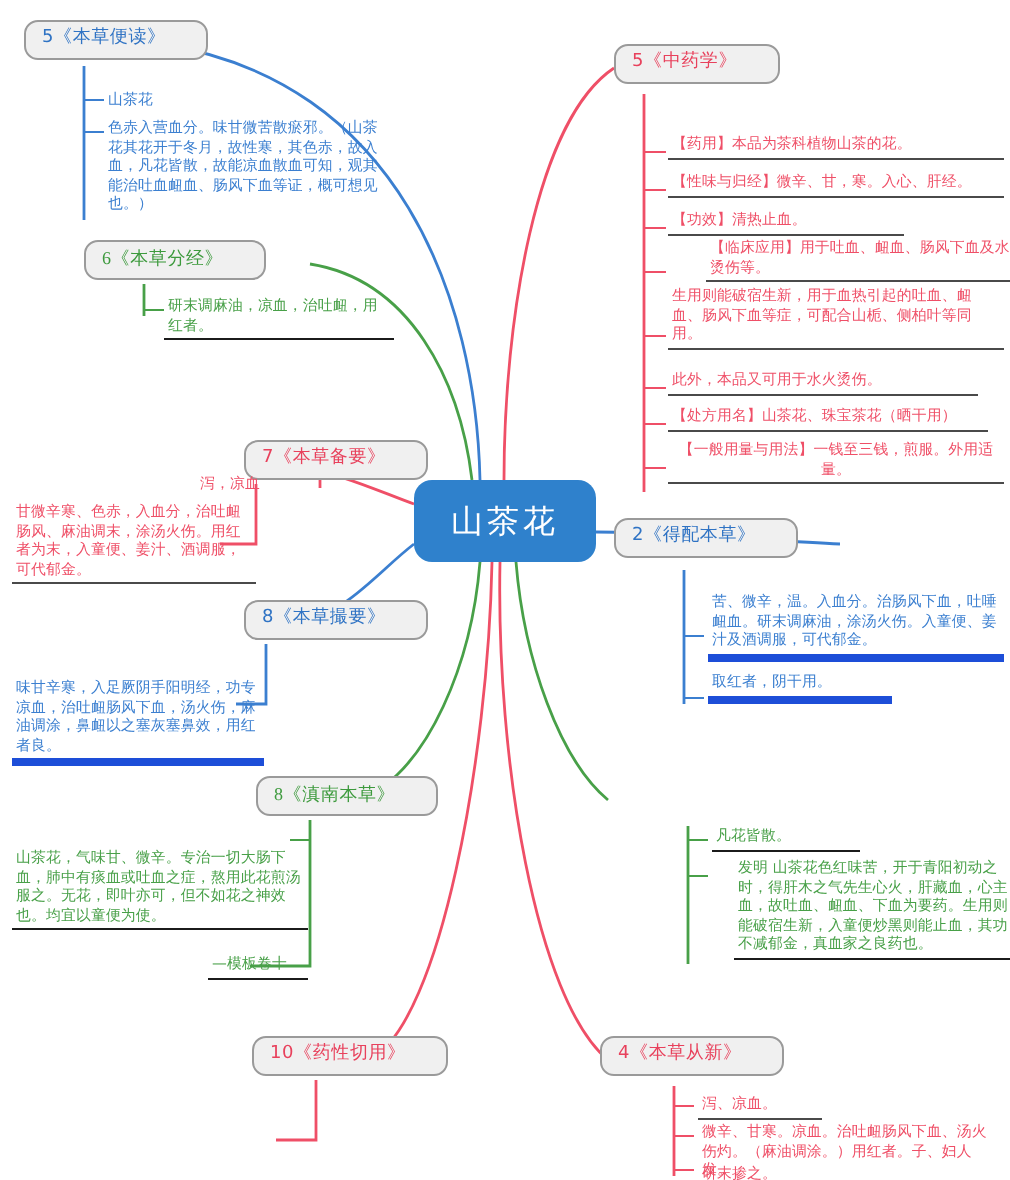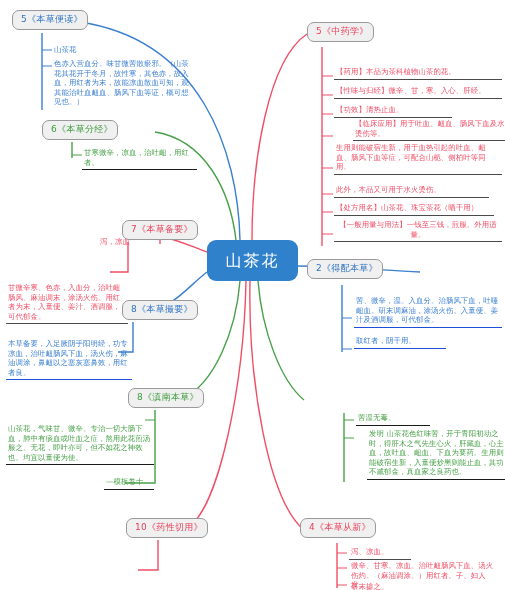--- a/index.html
+++ b/index.html
@@ -13,29 +13,29 @@
   }
   #canvas{position:absolute;left:0;top:0;width:505px;height:590px;}
   #links{position:absolute;left:0;top:0;width:505px;height:590px;pointer-events:none;}
 
   .node{
     position:absolute;
     box-sizing:border-box;
     background:#f0f0f0;
     border:1px solid #9a9a9a;
     border-radius:7px;
-    padding:3px 4px 4px 8px;
+    padding:3px 20px 4px 8px;
     font-size:9px;
     line-height:11px;
     white-space:nowrap;
     letter-spacing:.3px;
   }
   .node.red{color:#e8415c;}
   .node.blue{color:#2f73c4;}
-  .node.green{color:#3d9a3d;}
+  .node.green{color:#3d9a3d;font-family:Liberation Serif, serif;}
 
   .center{
     position:absolute;
     left:207px;top:240px;
     width:91px;height:41px;
     background:#2f81cc;
     border:none;
     border-radius:9px;
     color:#ffffff;
     font-size:16px;
@@ -50,21 +50,21 @@
     box-sizing:border-box;
     font-size:7.4px;
     line-height:9.6px;
     letter-spacing:.1px;
     padding:1px 2px 2px 2px;
   }
   .leaf.red{color:#ef4f67;}
   .leaf.blue{color:#3b7fd0;}
   .leaf.green{color:#48a048;}
   .leaf.rule-red{border-bottom:1px solid #4a4a4a;}
-  .leaf.rule-blue{border-bottom:1px solid #1d4ed8;}
+  .leaf.rule-blue{border-bottom:4px solid #1d4ed8;}
   .leaf.rule-green{border-bottom:1px solid #1b1b1b;}
   .leaf.norule{border-bottom:none;}
 </style>
 </head>
 <body>
 
 <div id="canvas">
 
   <svg id="links" viewBox="0 0 505 590" xmlns="http://www.w3.org/2000/svg">
 
@@ -137,34 +137,34 @@
   <div class="leaf red rule-red" style="left:334px;top:104px;width:118px;">【功效】清热止血。</div>
   <div class="leaf red rule-red" style="left:353px;top:118px;width:168px;">【临床应用】用于吐血、衄血、肠风下血及水火烫伤等。</div>
   <div class="leaf red rule-red" style="left:334px;top:142px;width:168px;">生用则能破宿生新，用于血热引起的吐血、衄血、肠风下血等症，可配合山栀、侧柏叶等同用。</div>
   <div class="leaf red rule-red" style="left:334px;top:184px;width:155px;">此外，本品又可用于水火烫伤。</div>
   <div class="leaf red rule-red" style="left:334px;top:202px;width:160px;">【处方用名】山茶花、珠宝茶花（晒干用）</div>
   <div class="leaf red rule-red" style="left:334px;top:219px;width:168px;text-align:center;">【一般用量与用法】一钱至三钱，煎服。外用适量。</div>
 
   <div class="leaf blue rule-blue" style="left:354px;top:295px;width:148px;">苦、微辛，温。入血分。治肠风下血，吐唾衄血。研末调麻油，涂汤火伤。入童便、姜汁及酒调服，可代郁金。</div>
   <div class="leaf blue rule-blue" style="left:354px;top:335px;width:92px;">取红者，阴干用。</div>
 
-  <div class="leaf green rule-green" style="left:356px;top:412px;width:74px;">苦温无毒。</div>
+  <div class="leaf green rule-green" style="left:356px;top:412px;width:74px;">凡花皆散。</div>
   <div class="leaf green rule-green" style="left:367px;top:428px;width:146px;">发明 山茶花色红味苦，开于青阳初动之时，得肝木之气先生心火，肝藏血，心主血，故吐血、衄血、下血为要药。生用则能破宿生新，入童便炒黑则能止血，其功不减郁金，真血家之良药也。</div>
 
   <div class="leaf red rule-red" style="left:349px;top:546px;width:62px;">泻、凉血。</div>
   <div class="leaf red rule-red" style="left:349px;top:560px;width:152px;">微辛、甘寒。凉血。治吐衄肠风下血、汤火伤灼。（麻油调涂。）用红者。子、妇人发。</div>
   <div class="leaf red rule-red" style="left:349px;top:581px;width:66px;">研末掺之。</div>
 
   <div class="leaf blue norule" style="left:52px;top:44px;width:60px;">山茶花</div>
-  <div class="leaf blue norule" style="left:52px;top:58px;width:145px;">色赤入营血分。味甘微苦散瘀邪。（山茶花其花开于冬月，故性寒，其色赤，故入血，用红者为末，故能凉血散血可知，观其能治吐血衄血、肠风下血等证，概可想见也。）</div>
+  <div class="leaf blue norule" style="left:52px;top:58px;width:145px;">色赤入营血分。味甘微苦散瘀邪。（山茶花其花开于冬月，故性寒，其色赤，故入血，凡花皆散，故能凉血散血可知，观其能治吐血衄血、肠风下血等证，概可想见也。）</div>
 
-  <div class="leaf green rule-green" style="left:82px;top:147px;width:115px;">甘寒微辛，凉血，治吐衄，用红者。</div>
+  <div class="leaf green rule-green" style="left:82px;top:147px;width:115px;">研末调麻油，凉血，治吐衄，用红者。</div>
 
   <div class="leaf red norule" style="left:88px;top:236px;width:44px;text-align:right;">泻，凉血</div>
-  <div class="leaf red rule-red" style="left:6px;top:250px;width:122px;margin-top:32px;">甘微辛寒、色赤，入血分，治吐衄肠风、麻油调末，涂汤火伤。用红者为末，入童便、姜汁、酒调服，可代郁金。</div>
+  <div class="leaf red rule-red" style="left:6px;top:250px;width:122px;">甘微辛寒、色赤，入血分，治吐衄肠风、麻油调末，涂汤火伤。用红者为末，入童便、姜汁、酒调服，可代郁金。</div>
 
-  <div class="leaf blue rule-blue" style="left:6px;top:338px;width:126px;">本草备要，入足厥阴手阳明经，功专凉血，治吐衄肠风下血，汤火伤，麻油调涂，鼻衄以之塞灰塞鼻效，用红者良。</div>
+  <div class="leaf blue rule-blue" style="left:6px;top:338px;width:126px;">味甘辛寒，入足厥阴手阳明经，功专凉血，治吐衄肠风下血，汤火伤，麻油调涂，鼻衄以之塞灰塞鼻效，用红者良。</div>
 
   <div class="leaf green rule-green" style="left:6px;top:423px;width:148px;">山茶花，气味甘、微辛。专治一切大肠下血，肺中有痰血或吐血之症，熬用此花煎汤服之。无花，即叶亦可，但不如花之神效也。均宜以童便为使。</div>
   <div class="leaf green rule-green" style="left:104px;top:476px;width:50px;">—模板卷十</div>
 
 
 </div>
 
 </body></html>

